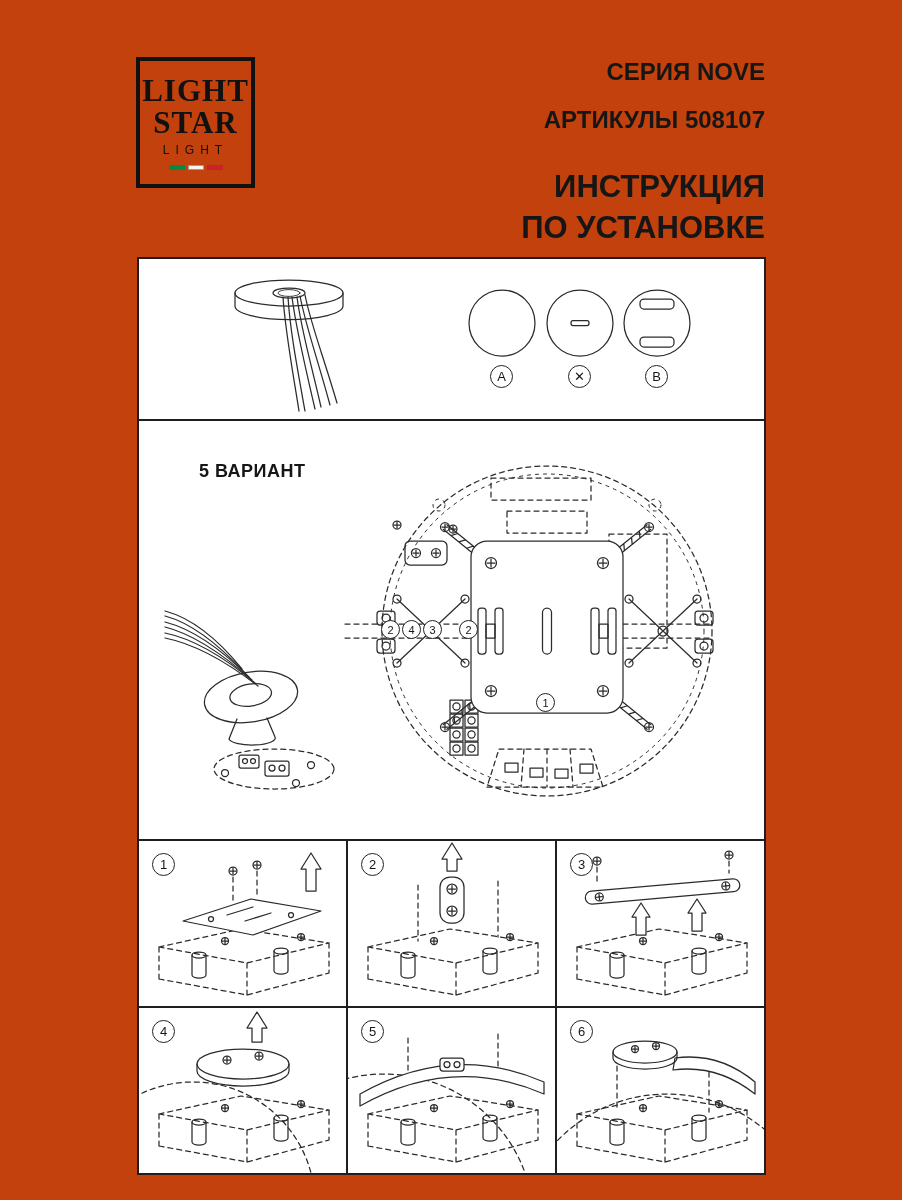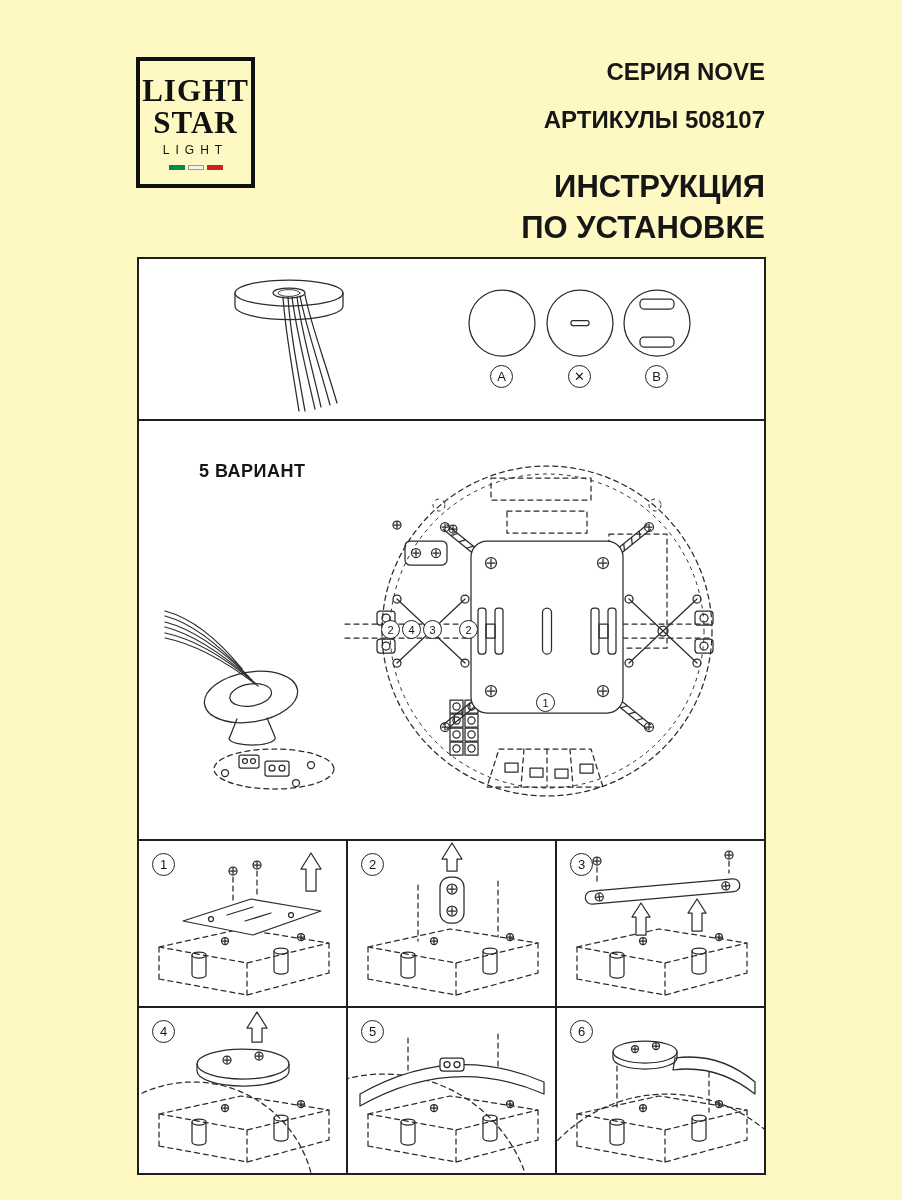--- a/index.html
+++ b/index.html
@@ -1,19 +1,19 @@
 <!DOCTYPE html>
 <html><head>
 <meta charset="utf-8">
 <style>
   * { margin:0; padding:0; box-sizing:border-box; }
   html,body { background:#fff; }
   .page {
     position:relative; width:902px; height:1200px; margin:0 auto;
-    background:#fef9c3; color:#161616;
+    background:#c2410c; color:#161616;
     font-family:"Liberation Sans", sans-serif;
     overflow:hidden;
   }
   
   .logo-box {
     position:absolute; left:136px; top:57px; width:119px; height:131px;
     border:4px solid #111; display:flex; flex-direction:column;
     align-items:center; justify-content:center;
   }
   .logo-word {

